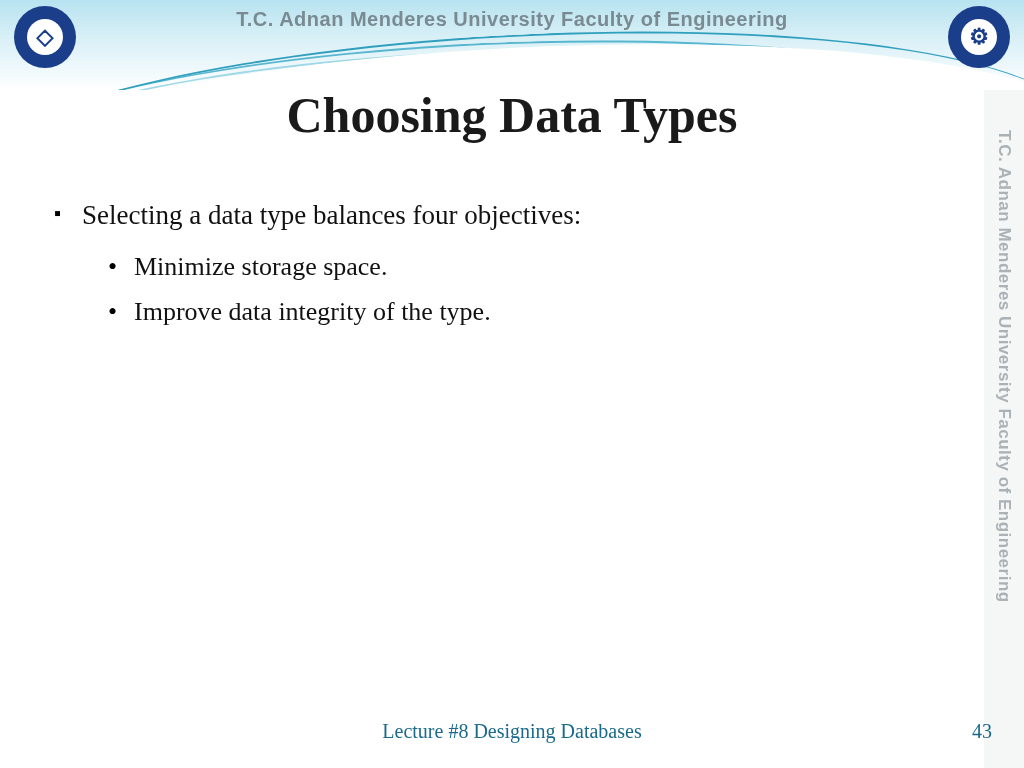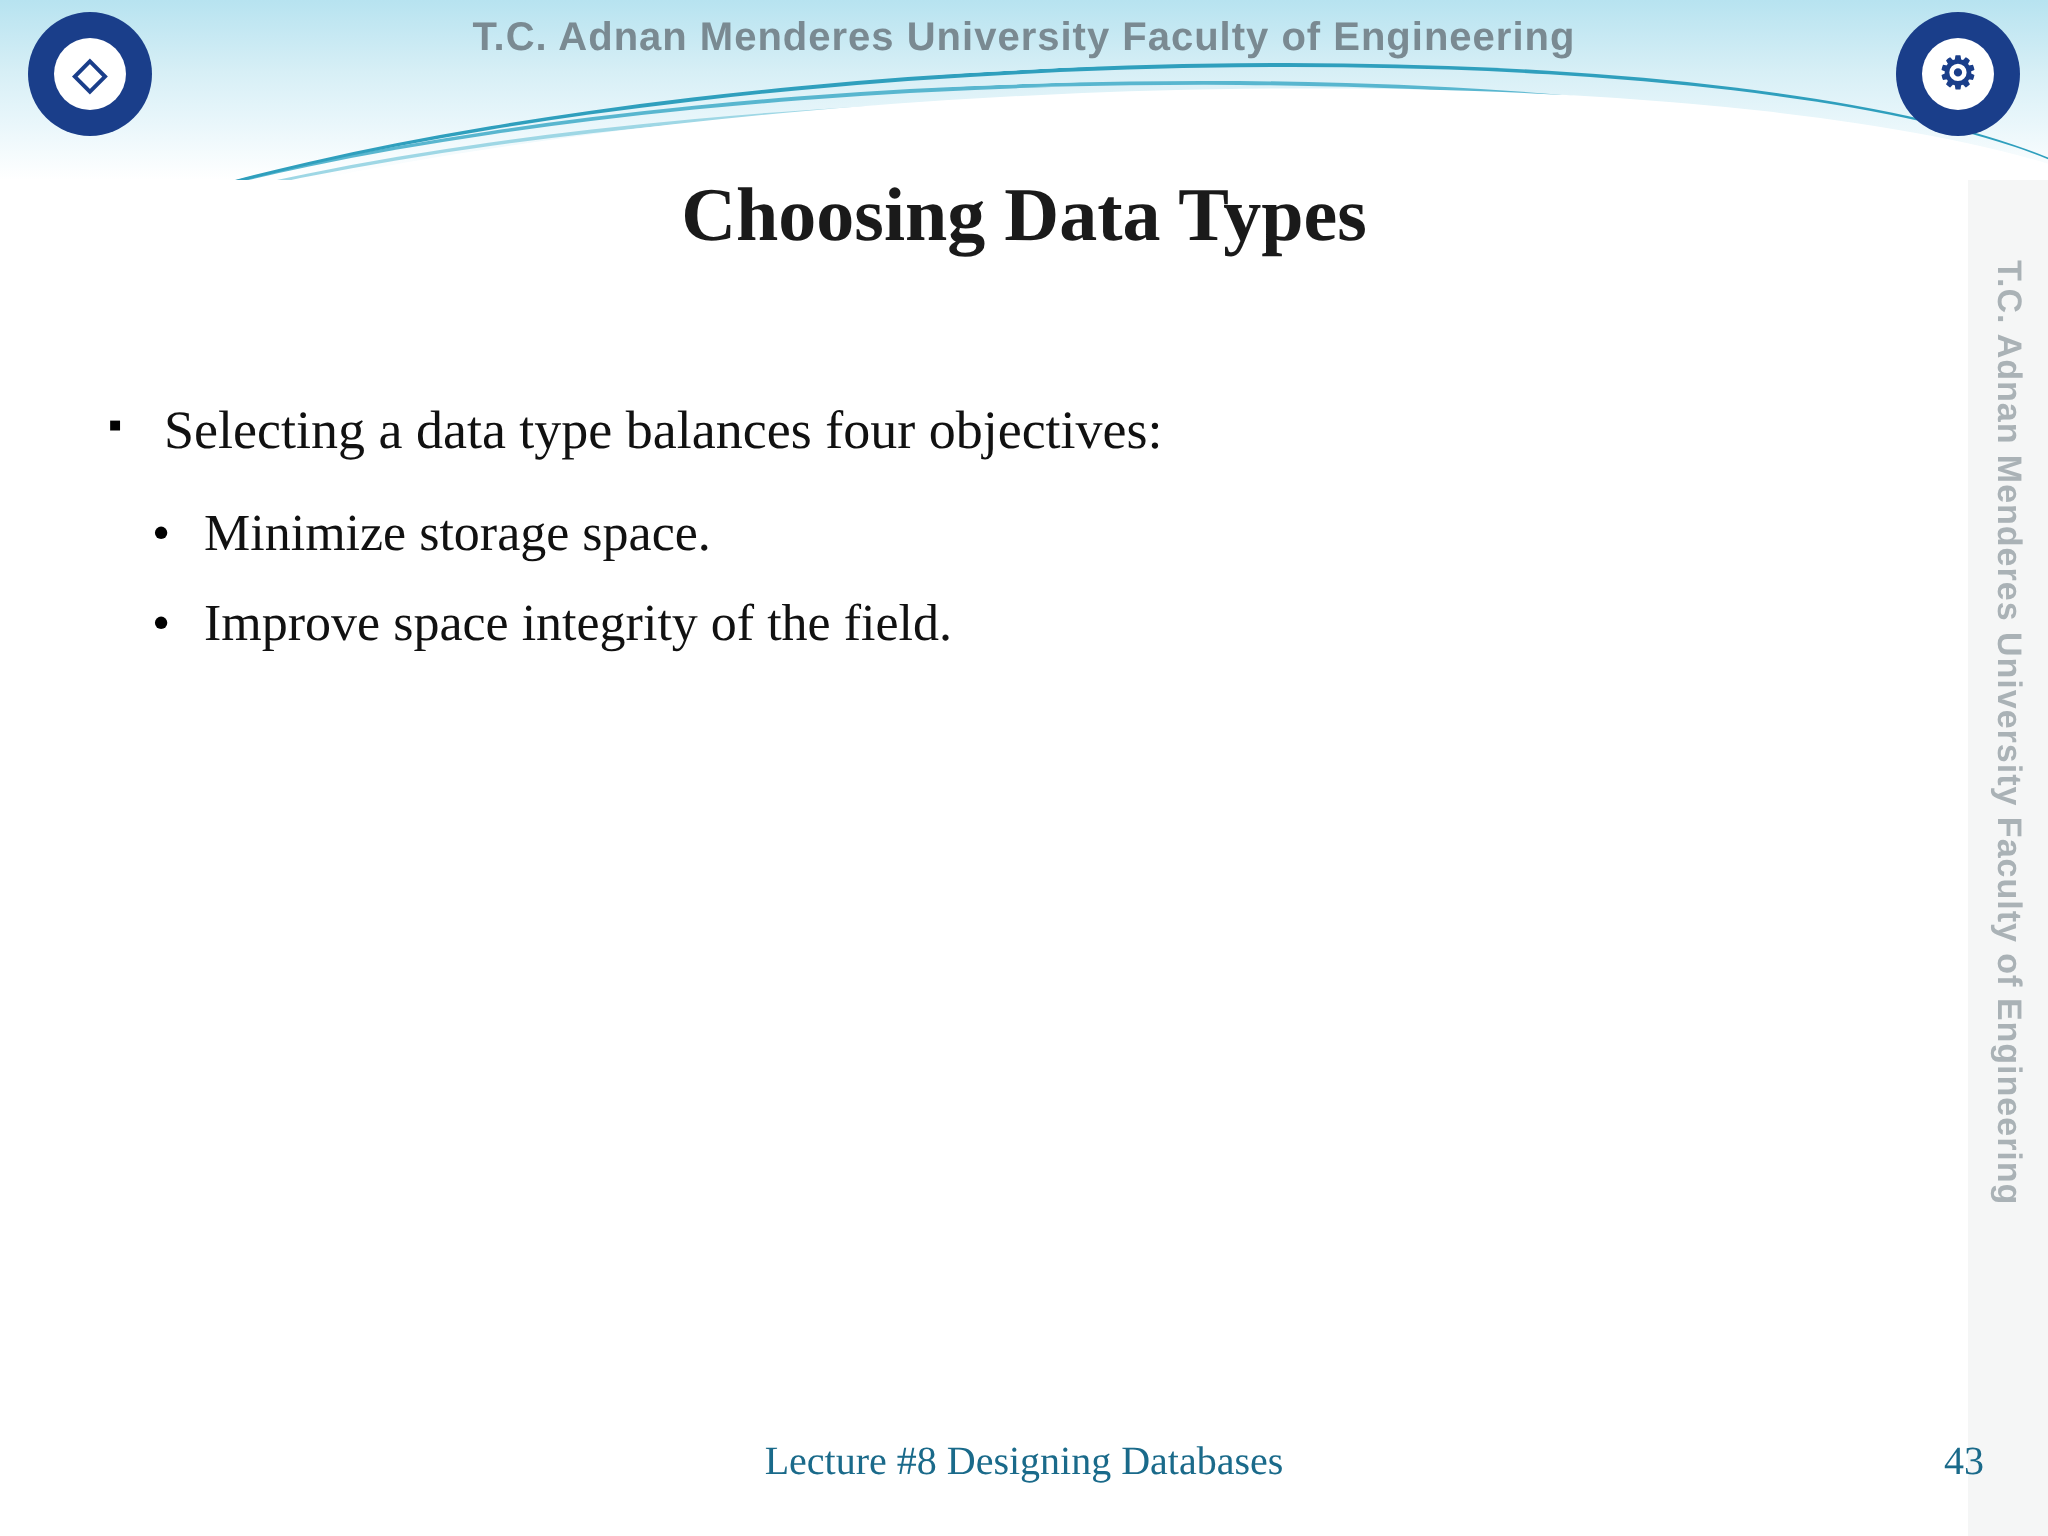--- a/index.html
+++ b/index.html
@@ -69,21 +69,21 @@
       font-size: 22px;
       font-weight: bold;
     }
     .logo.left { top: 6px; left: 14px; }
     .logo.right { top: 6px; right: 14px; }
     .slide-title {
       position: absolute;
       top: 86px;
       left: 0; right: 0;
       text-align: center;
-      font-size: 38px;
+      font-size: 50px;
       color: #1a1a1a;
     }
     .content {
       position: absolute;
       top: 200px;
       left: 82px;
       right: 52px;
     }
     .main-bullet {
       font-size: 27px;
@@ -94,21 +94,21 @@
     }
     .main-bullet::before {
       content: "▪";
       position: absolute;
       left: -28px;
       top: 2px;
       font-size: 20px;
       color: #000;
     }
     .sub-list {
-      margin-left: 20px;
+      margin-left: 52px;
     }
     .sub-item {
       font-size: 26px;
       color: #111;
       position: relative;
       padding-left: 0;
       margin-bottom: 10px;
       line-height: 1.35;
     }
     .sub-item::before {
@@ -181,20 +181,20 @@
 <div class="side-strip">
   <div class="side-strip-text">T.C.   Adnan Menderes University   Faculty of Engineering</div>
 </div>
 
 <h1 class="slide-title">Choosing Data Types</h1>
 
 <div class="content">
   <div class="main-bullet">Selecting a data type balances four objectives:</div>
   <div class="sub-list">
     <div class="sub-item">Minimize storage space.</div>
-    <div class="sub-item">Improve space integrity of the field.</div>
+    <div class="sub-item">Improve data integrity of the type.</div>
   </div>
 </div>
 
 <div class="footer">
   <div class="footer-title">Lecture #8 Designing Databases</div>
   <div class="footer-page">43</div>
 </div>
 
 </body></html>

